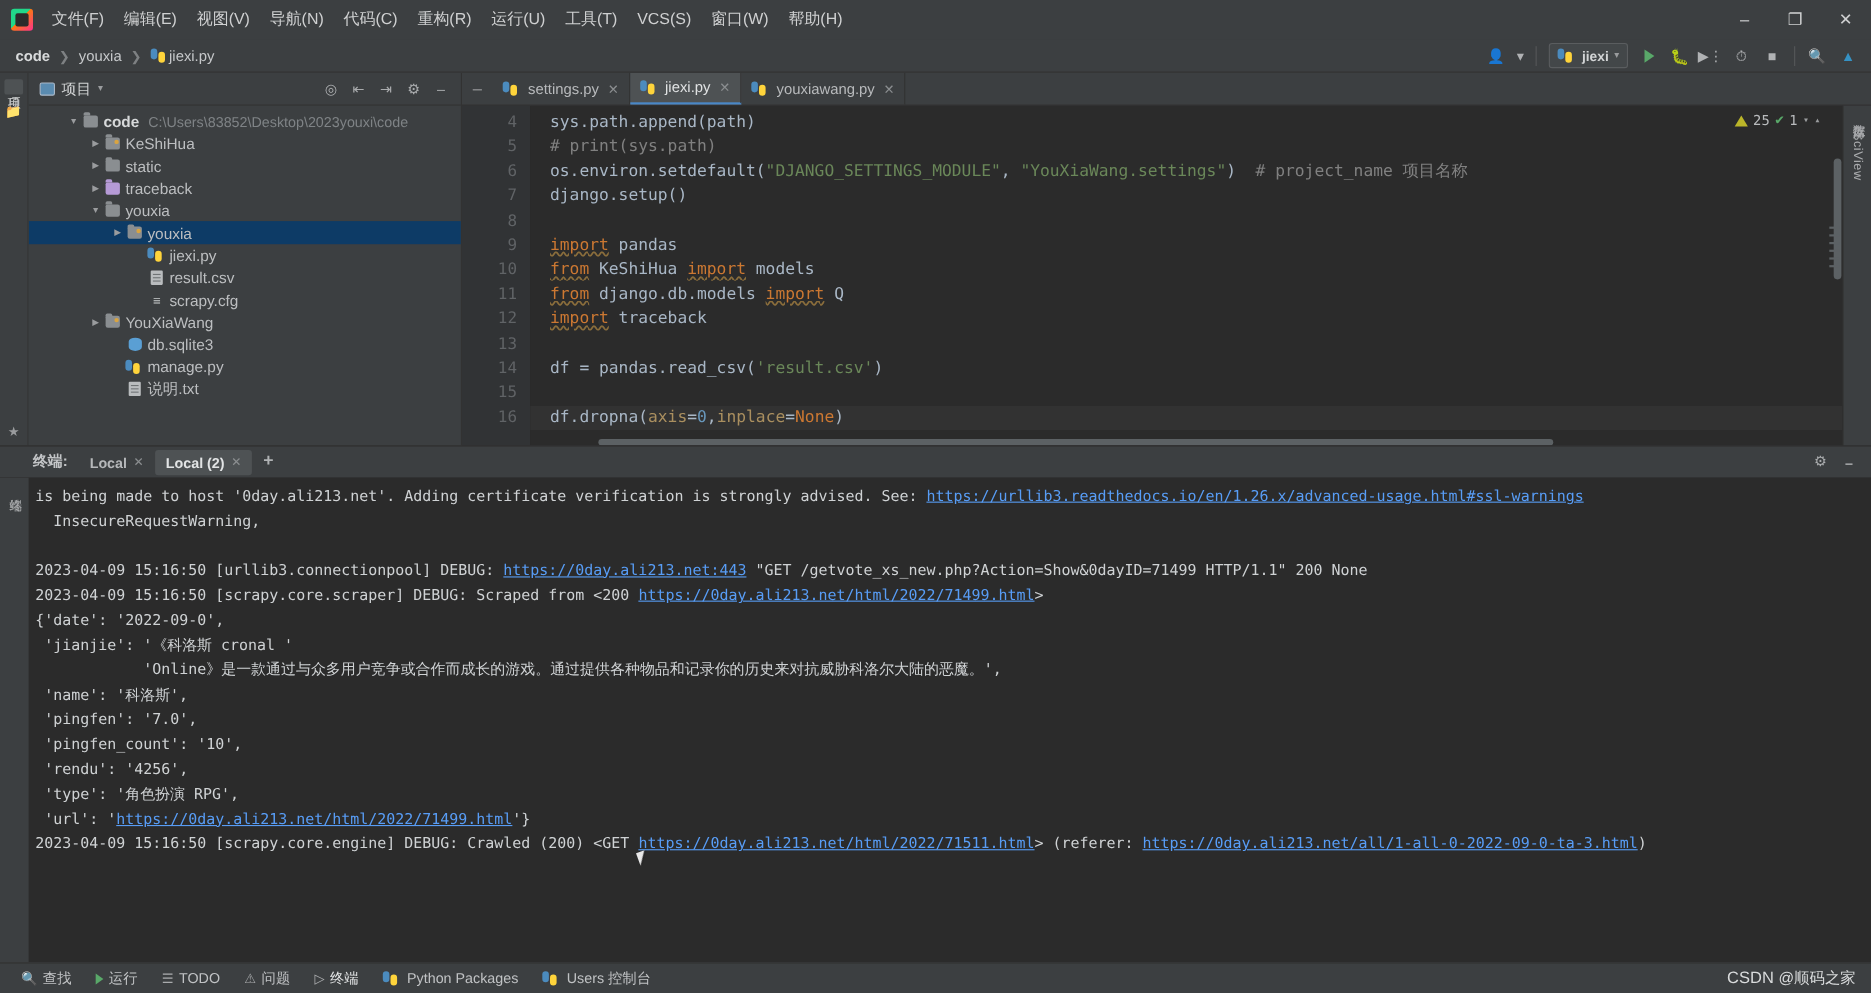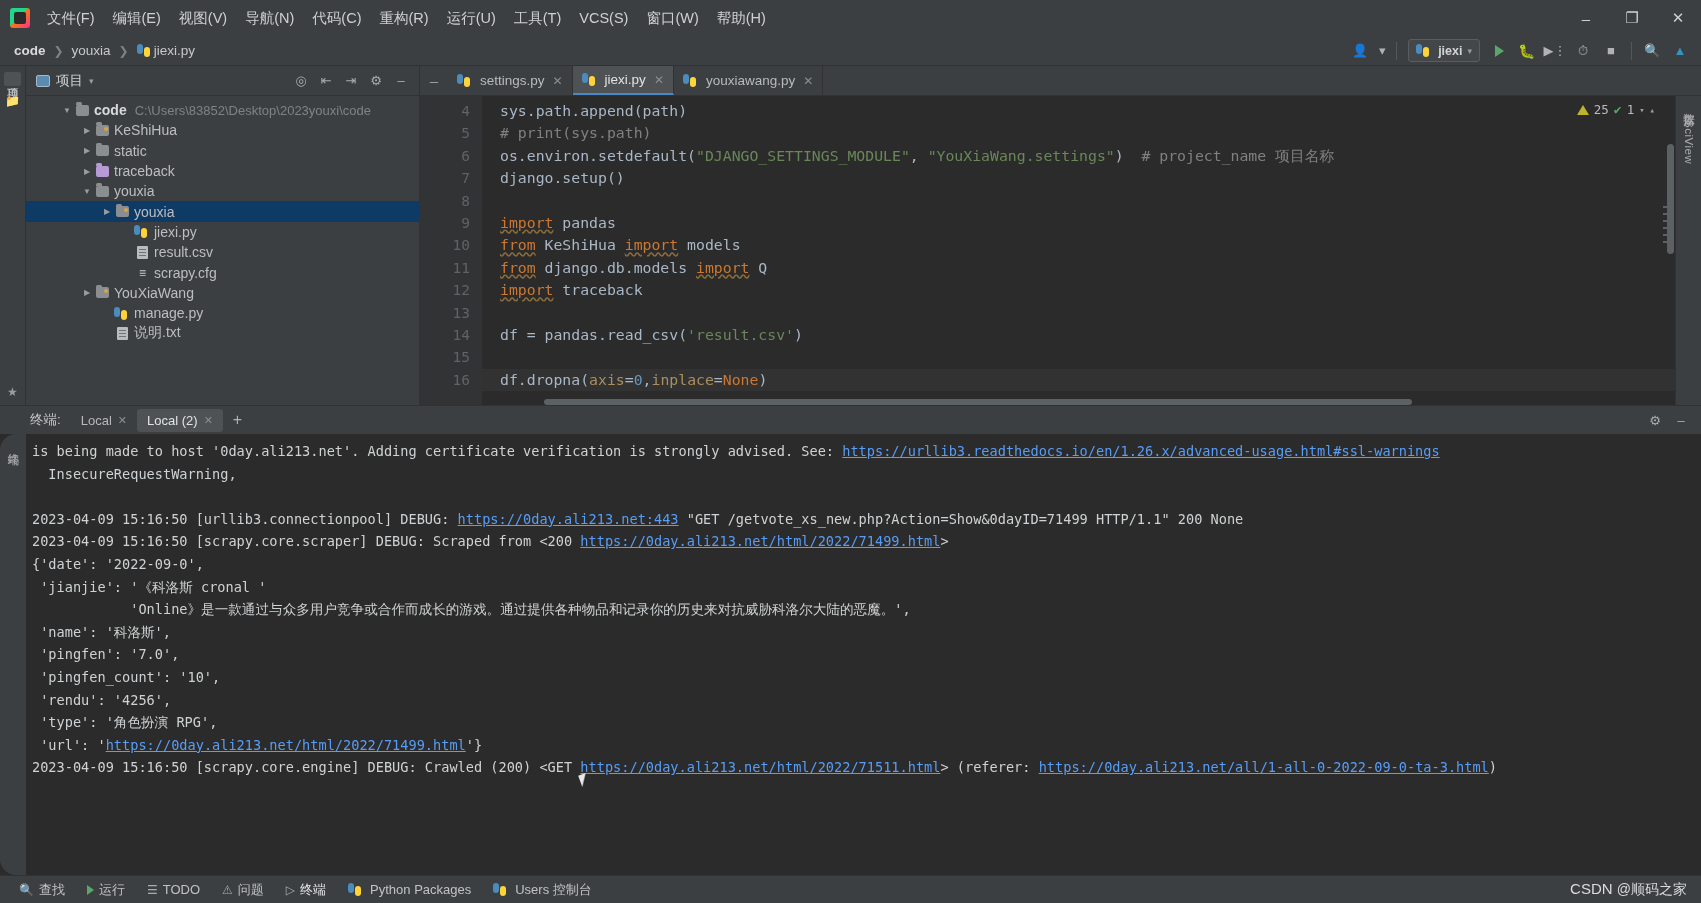--- a/index.html
+++ b/index.html
@@ -210,34 +210,34 @@
   .right-rail {
     width: 26px; flex: 0 0 26px; background: #3c3f41; border-left: 1px solid #323232;
     display: flex; flex-direction: column; align-items: center; padding-top: 8px; gap: 14px;
   }
   .rr-label { writing-mode: vertical-rl; font-size: 11.5px; color: #a8aaac; letter-spacing: .5px; }
 
   
   .terminal { flex: 0 0 470px; display: flex; flex-direction: column; background: #2b2b2b; border-top: 1px solid #323232; }
   .term-head {
     height: 28px; flex: 0 0 28px; background: #3c3f41; display: flex; align-items: center;
-    padding-left: 26px; gap: 0;
+    padding-left: 26px; gap: 0; font-weight: bold;
   }
   .term-title { font-size: 13.5px; color: #c3c5c7; padding: 0 10px 0 4px; }
   .term-tab {
     display: flex; align-items: center; gap: 6px; padding: 4px 10px; font-size: 13px;
     color: #b6b8ba; border-radius: 3px;
   }
   .term-tab.active { background: #4e5254; color: #e2e4e5; }
   .term-tab .x { font-size: 11px; color: #8b8e90; }
   .term-plus { color: #b0b2b4; font-size: 16px; padding: 0 10px; }
   .term-right { margin-left: auto; display: flex; align-items: center; gap: 2px; padding-right: 8px; }
 
   .term-body {
-    flex: 1 1 auto; overflow: hidden; display: flex; position: relative; border-radius: 16px;
+    flex: 1 1 auto; overflow: hidden; display: flex; position: relative;
   }
   .term-rail {
     width: 26px; flex: 0 0 26px; background: #3c3f41; display: flex; flex-direction: column;
     align-items: center; padding-top: 10px; gap: 16px;
   }
   .term-out {
     flex: 1 1 auto; padding: 6px 10px 0 6px; overflow: hidden;
     font-family: "DejaVu Sans Mono", "Liberation Mono", monospace;
     font-size: 13.6px; line-height: 22.6px; color: #cfd2d4; white-space: pre-wrap;
     word-break: break-all;
@@ -415,20 +415,27 @@
               <span class="cfg-ico">≡</span>
             </span>
             <span class="nlabel">scrapy.cfg</span>
           </div>
           <div class="node" style="padding-left: 54px;">
             <span class="arrow">▶</span>
             <span class="nico">
               <span class="folder src"></span>
             </span>
             <span class="nlabel">YouXiaWang</span>
+          </div>
+          <div class="node" style="padding-left: 74px;">
+            <span class="arrow blank">▶</span>
+            <span class="nico">
+              <span class="db-ico"></span>
+            </span>
+            <span class="nlabel">db.sqlite3</span>
           </div>
           <div class="node" style="padding-left: 74px;">
             <span class="arrow blank">▶</span>
             <span class="nico">
               <span class="py-ico"></span>
             </span>
             <span class="nlabel">manage.py</span>
           </div>
           <div class="node" style="padding-left: 74px;">
             <span class="arrow blank">▶</span>

